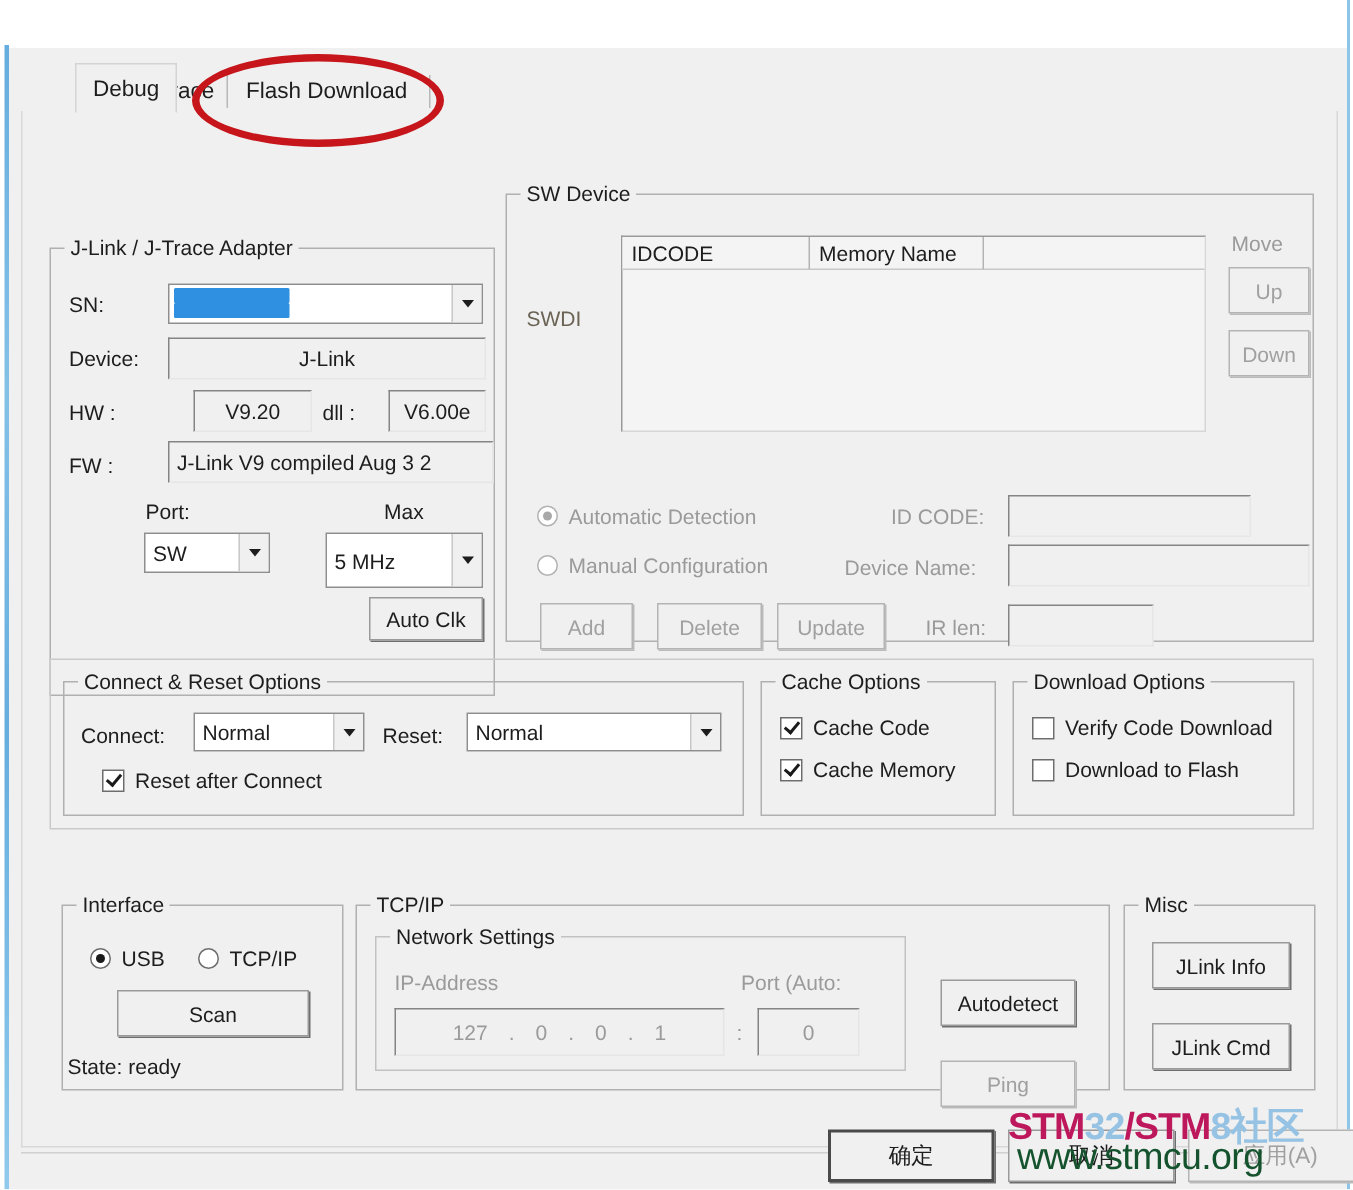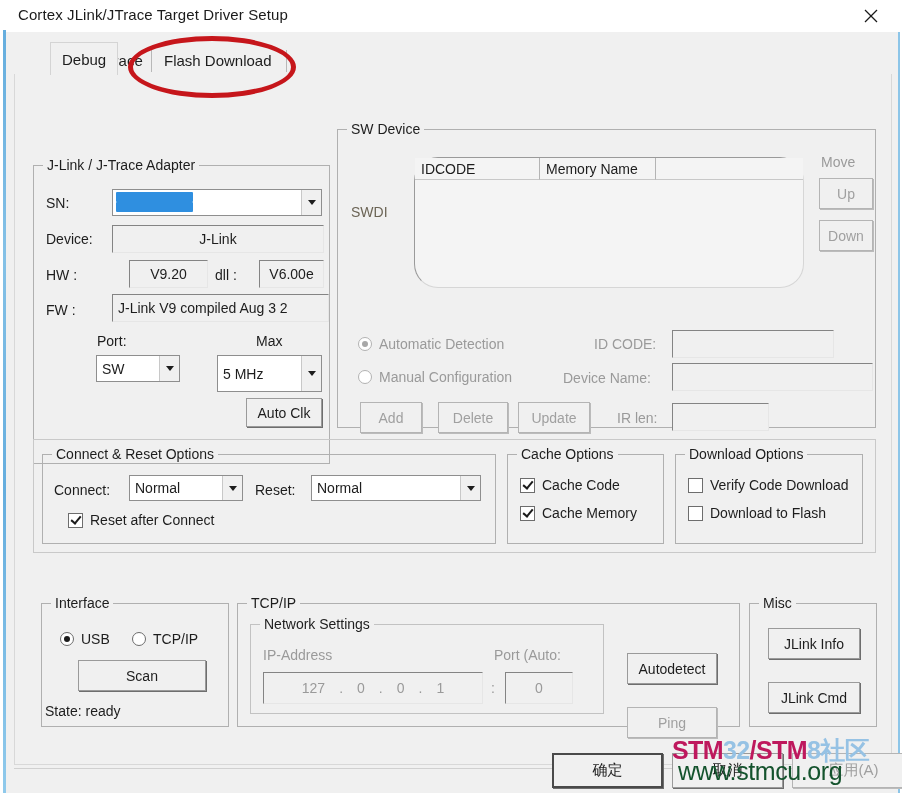--- a/index.html
+++ b/index.html
@@ -342,29 +342,20 @@
   }
 </style>
 </head>
 <body>
 
 <div id="root">
 
   <div class="edge-blue-left"></div>
   <div class="edge-blue-right"></div>
 
-  <div class="titlebar">
-    <div class="title-text">Cortex JLink/JTrace Target Driver Setup</div>
-    <div class="close-btn">
-      <svg width="14" height="14" viewBox="0 0 14 14">
-        <line x1="1" y1="1" x2="13" y2="13" stroke="#1b1b1b" stroke-width="1.2"></line>
-        <line x1="13" y1="1" x2="1" y2="13" stroke="#1b1b1b" stroke-width="1.2"></line>
-      </svg>
-    </div>
-  </div>
 
   <div class="client">
 
     <div class="tabstrip">
       <div class="tab sel" style="left:4px;margin-left:32px;">
         <span>Debug</span>
       </div>
       <div class="tab-sep" style="left:78px;"></div>
       <div class="tab" style="left:80px;">
         <span>Trace</span>
@@ -420,21 +411,21 @@
         </div>
 
         <div class="btn" style="left:212px; top:232px; width:76px; height:29px;">Auto Clk</div>
       </div>
 
       <div class="group dim" style="left:322px; top:55px; width:537px; height:297px;">
         <div class="legend" style="color:#1d1d1d;">SW Device</div>
 
         <div class="lbl swd" style="left:13px; top:74px;">SWDI</div>
 
-        <div class="listview" style="left:76px; top:27px; width:390px; height:131px;border-radius:24px;">
+        <div class="listview" style="left:76px; top:27px; width:390px; height:131px;">
           <div class="lv-head">
             <div class="lv-th" style="width:125px;">IDCODE</div>
             <div class="lv-th" style="width:116px;">Memory Name</div>
             <div class="lv-th" style="width:147px; border-right:none;"></div>
           </div>
           <div class="lv-body"></div>
         </div>
 
         <div class="lbl dim" style="left:483px; top:24px;">Move</div>
         <div class="btn dis" style="left:481px; top:48px; width:54px; height:31px;">Up</div>

